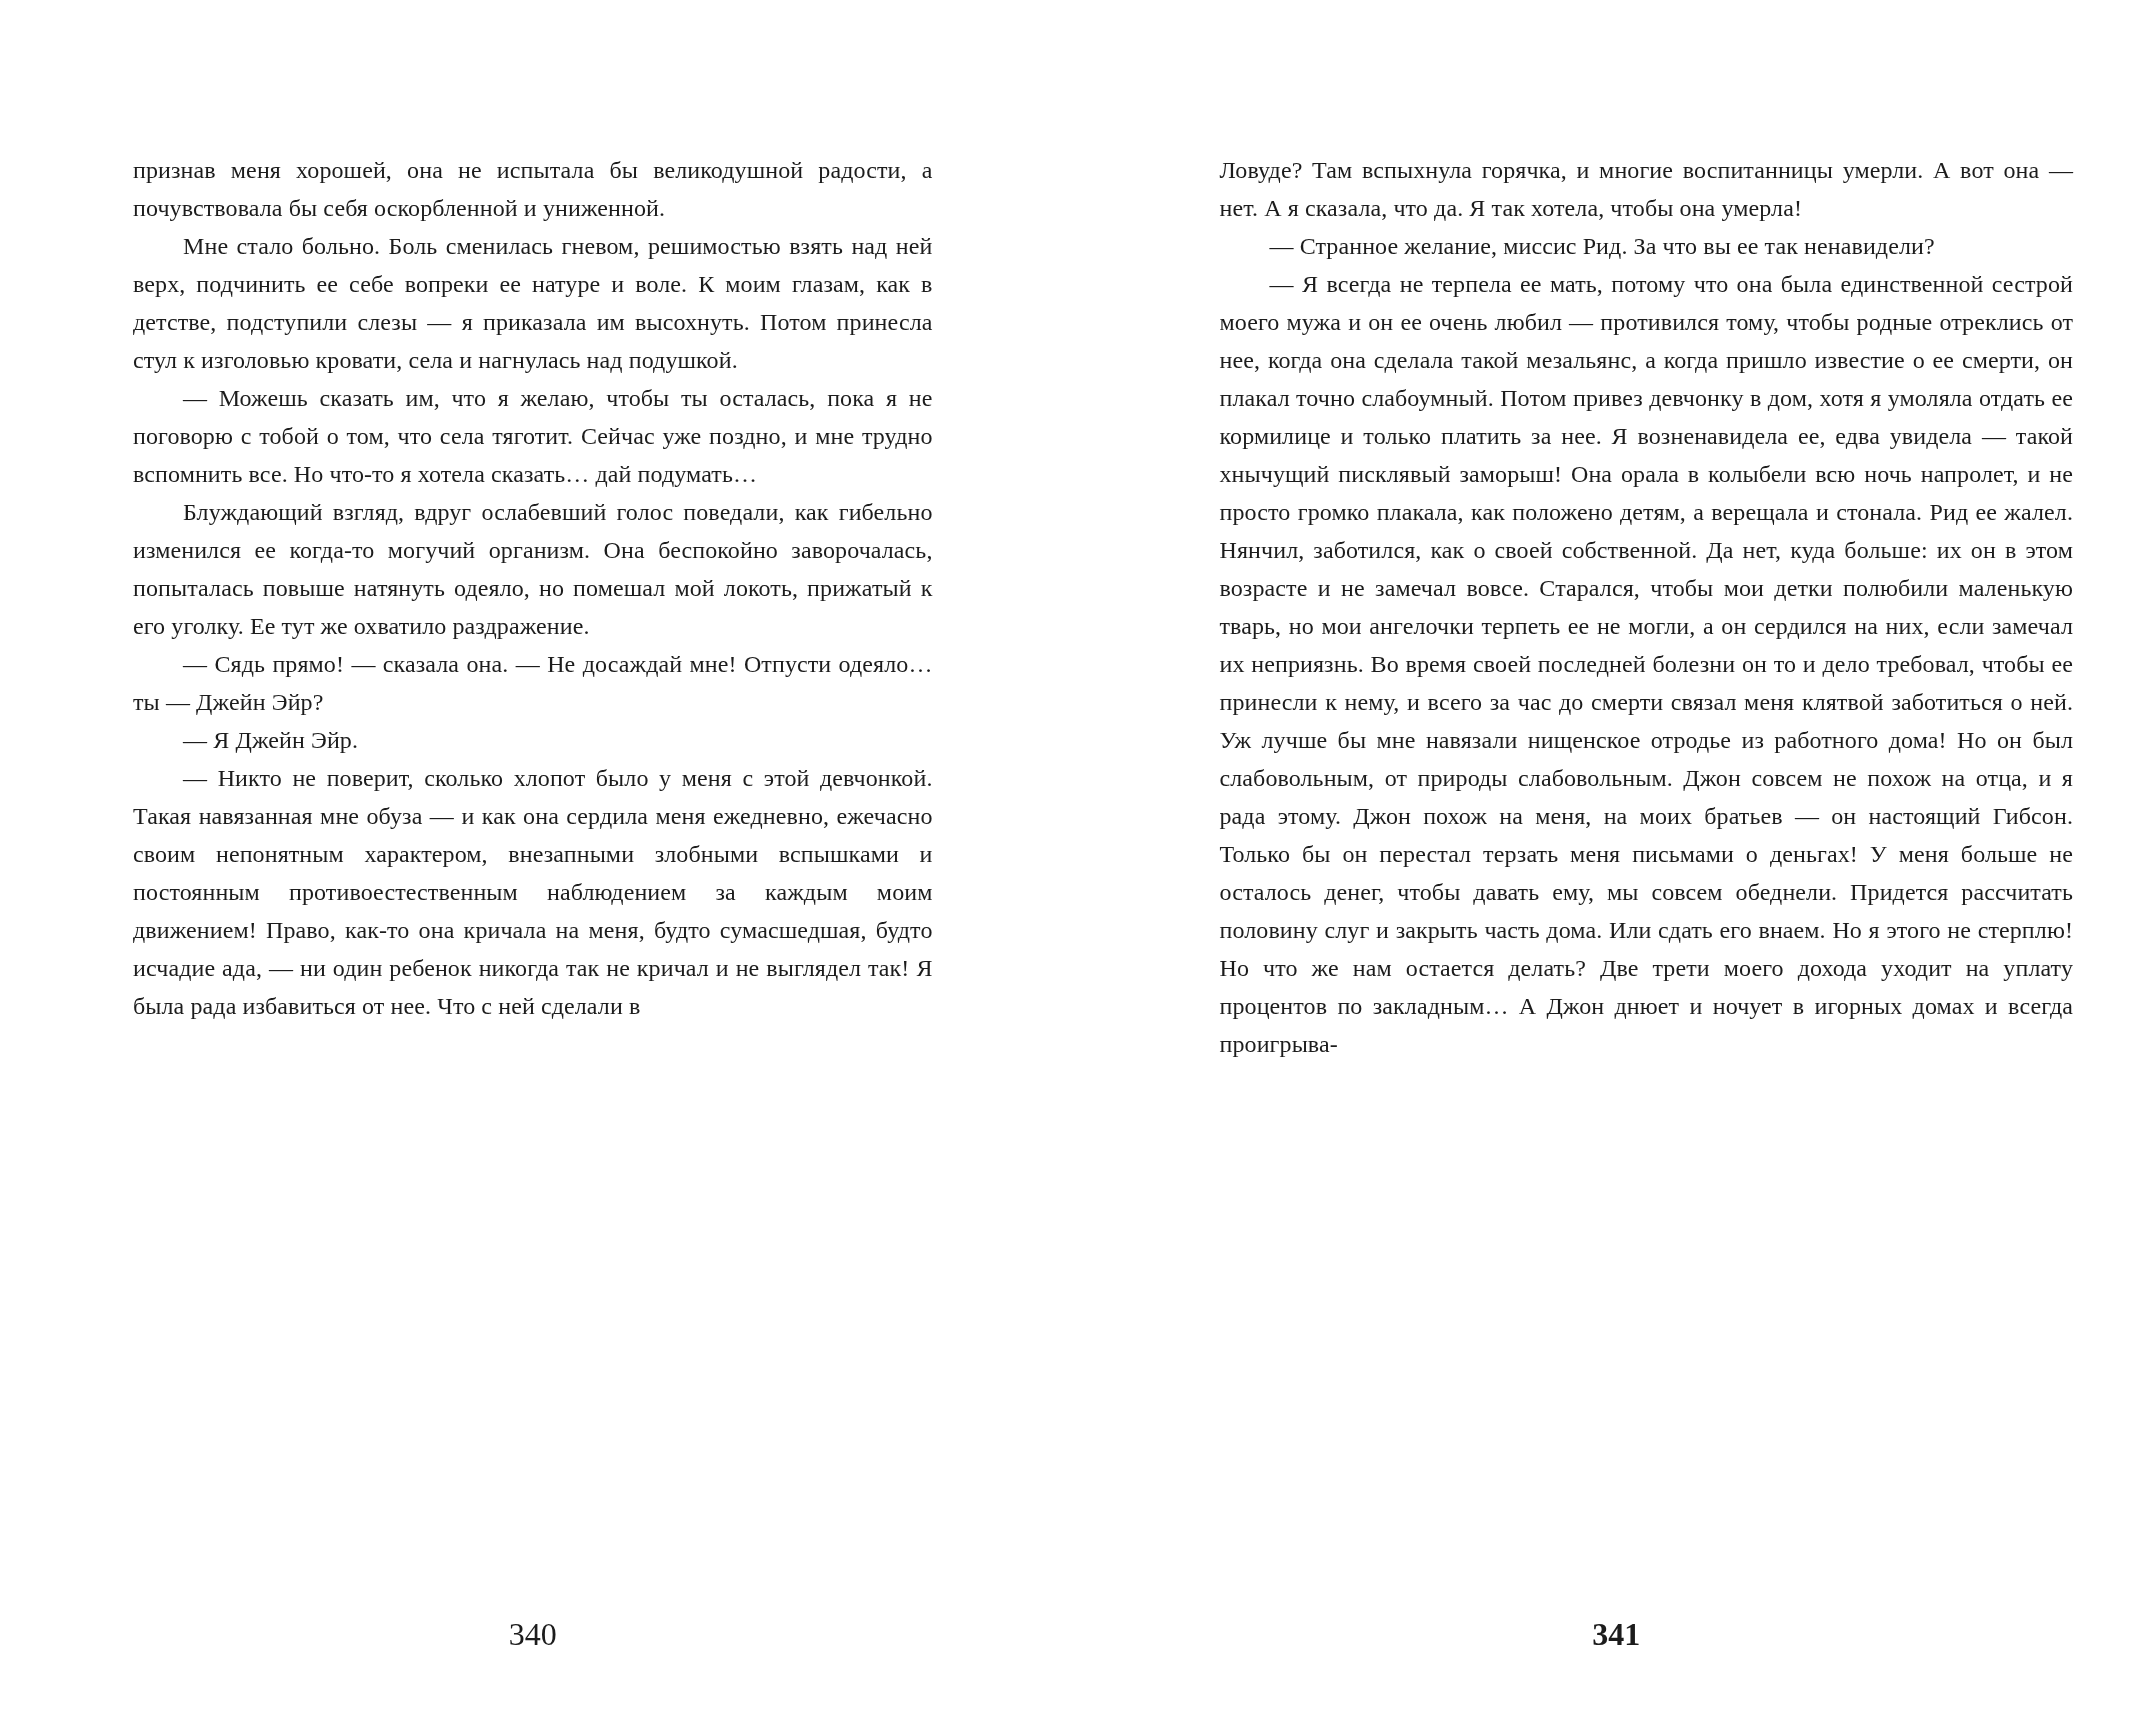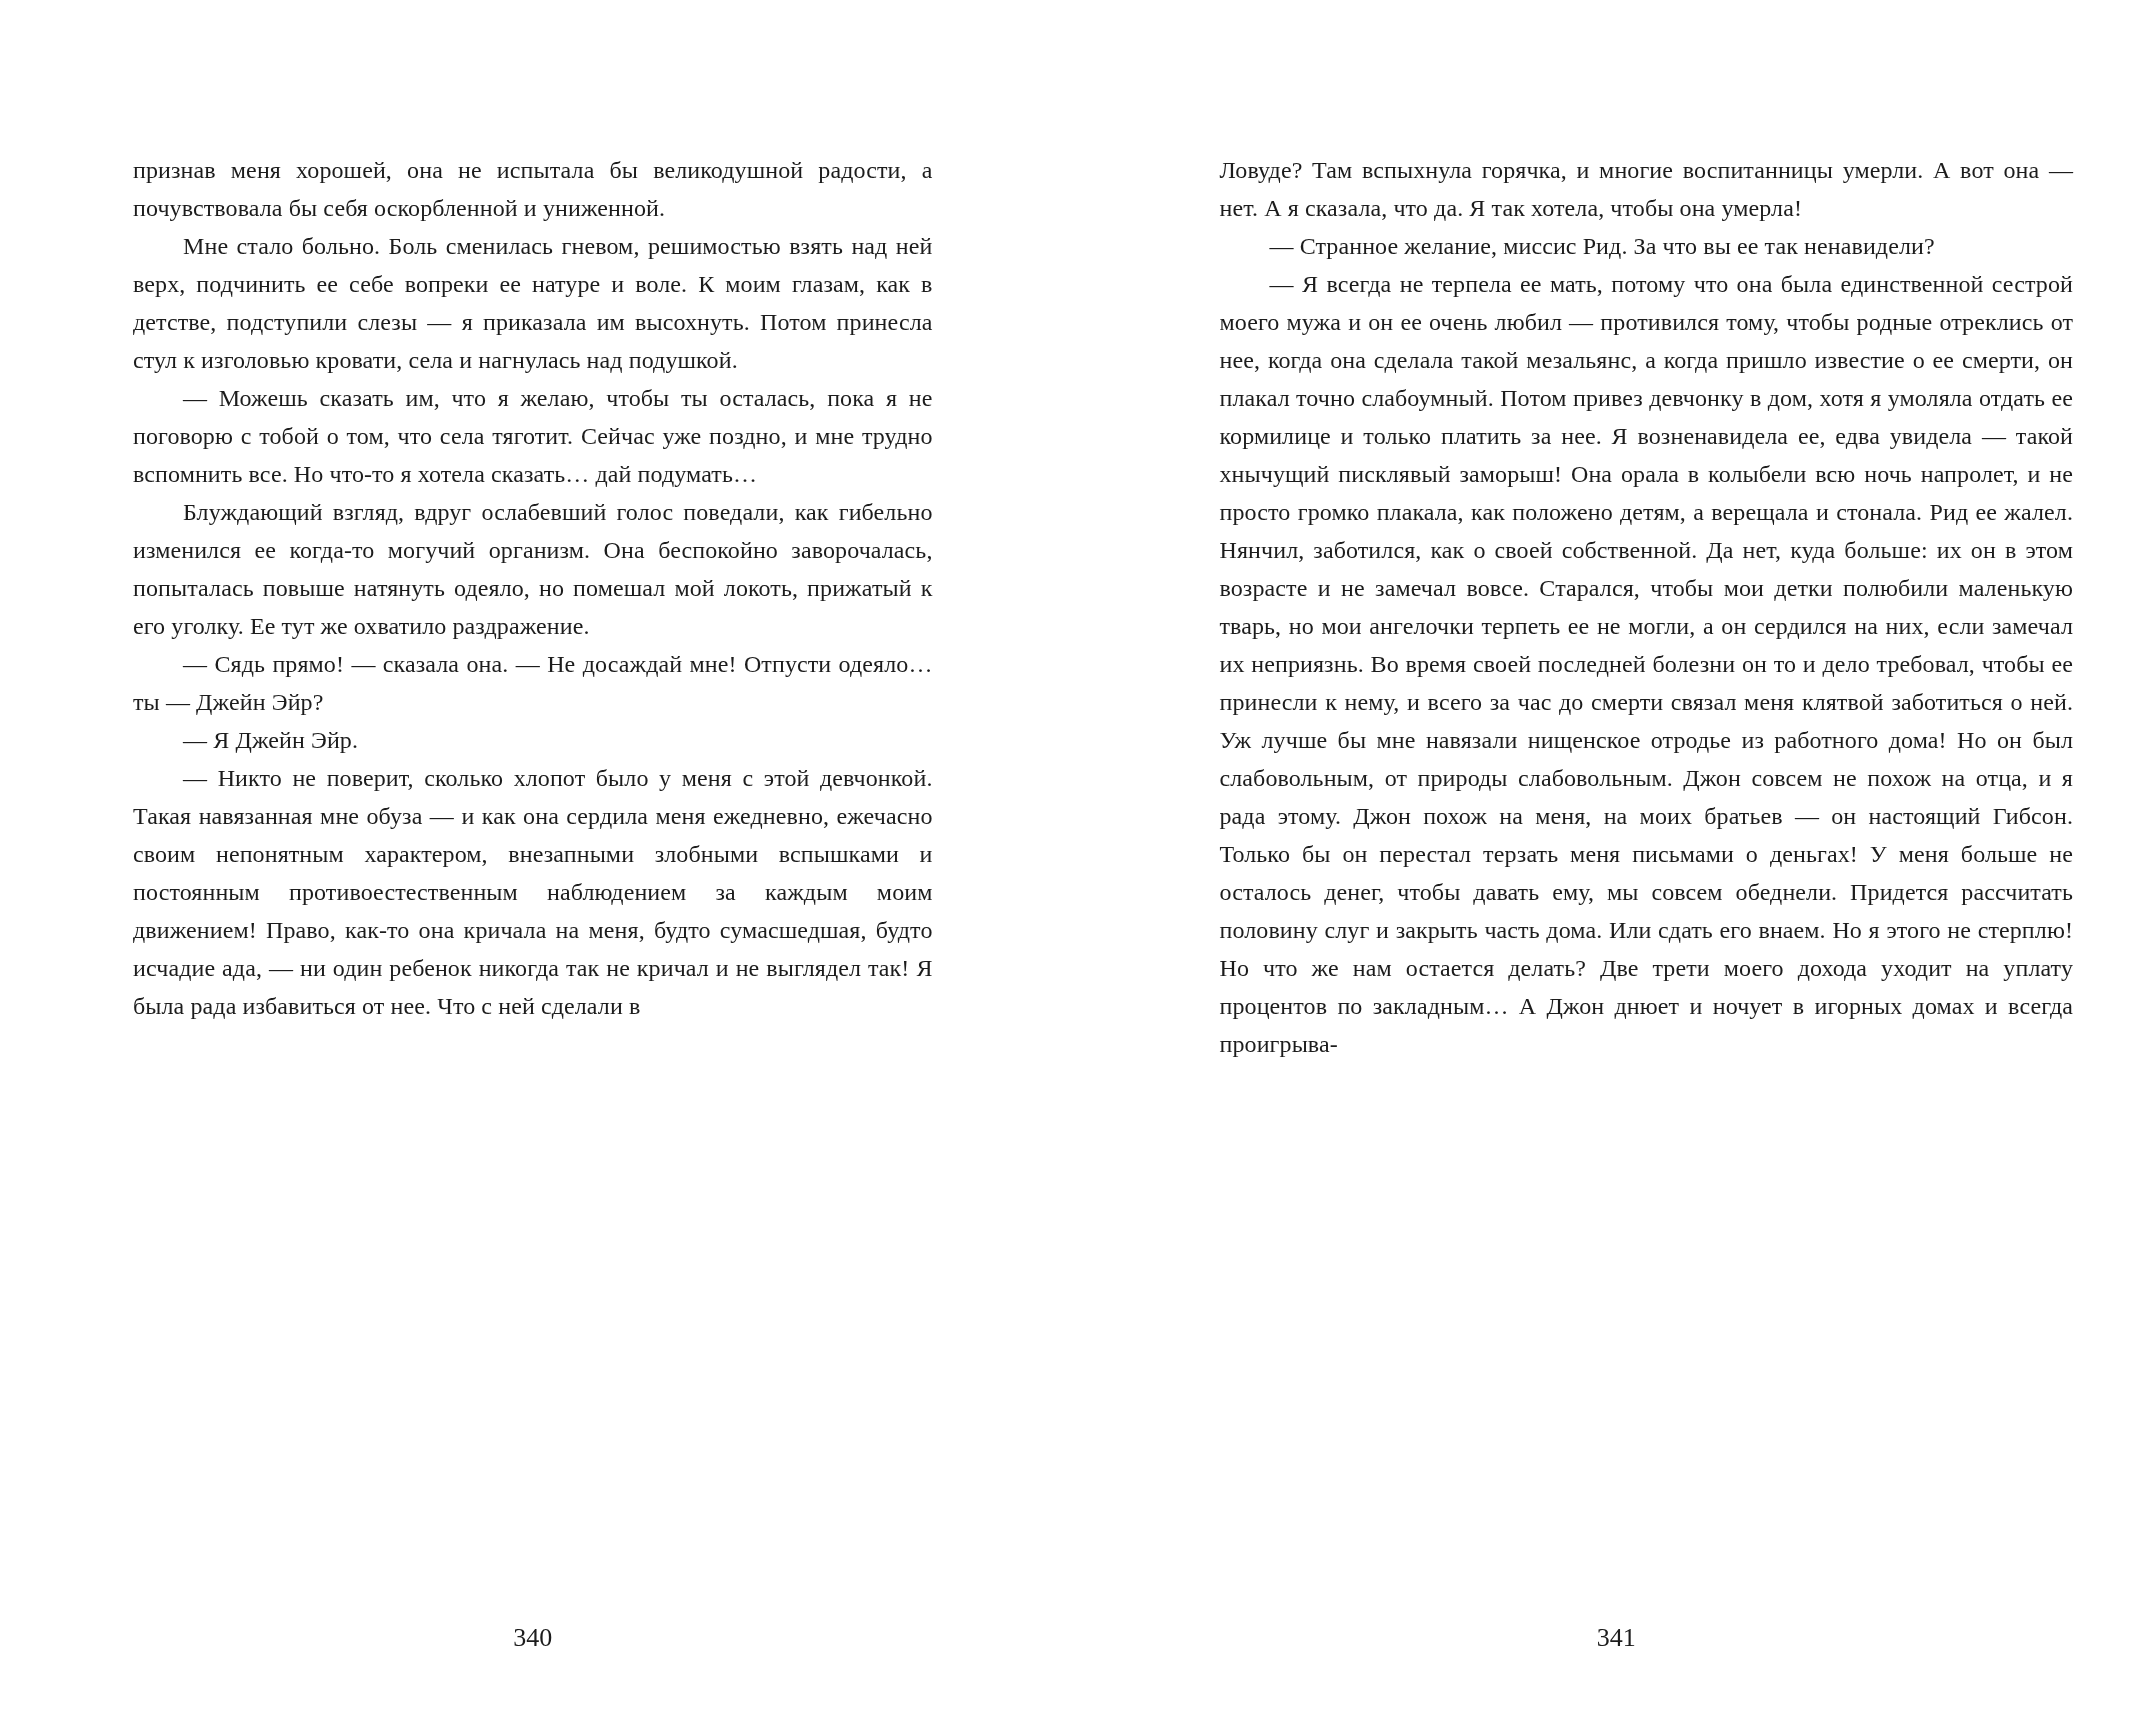--- a/index.html
+++ b/index.html
@@ -35,25 +35,25 @@
     line-height: 38px;
     text-align: justify;
     hyphens: auto;
     -webkit-hyphens: auto;
     letter-spacing: 0.1px;
   }
   .para.indent { text-indent: 50px; }
   .page-number {
     position: absolute;
     bottom: 67px;
-    font-size: 26px;
+    font-size: 32px;
     text-align: center;
   }
   .page.left  .page-number { left: 133px; right: 143px; }
-  .page.right .page-number { left: 144px; right: 138px; }
+  .page.right .page-number { left: 144px; right: 138px; font-weight: bold; }
 </style>
 </head>
 <body>
 
 <div class="spread">
   <div class="page left">
     <div class="text-block">
         <p class="para">признав меня хорошей, она не испытала бы великодушной радости, а почувствовала бы себя оскорбленной и униженной.</p>
         <p class="para indent">Мне стало больно. Боль сменилась гневом, решимостью взять над ней верх, подчинить ее себе вопреки ее натуре и воле. К моим глазам, как в детстве, подступили слезы — я приказала им высохнуть. Потом принесла стул к изголовью кровати, села и нагнулась над подушкой.</p>
         <p class="para indent">— Можешь сказать им, что я желаю, чтобы ты осталась, пока я не поговорю с тобой о том, что села тяготит. Сейчас уже поздно, и мне трудно вспомнить все. Но что-то я хотела сказать… дай подумать…</p>

